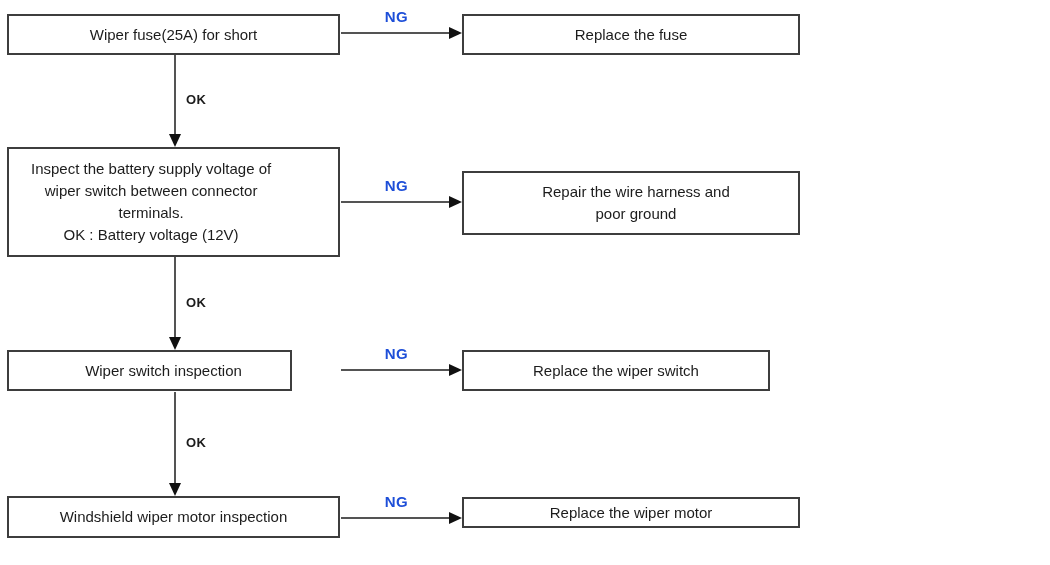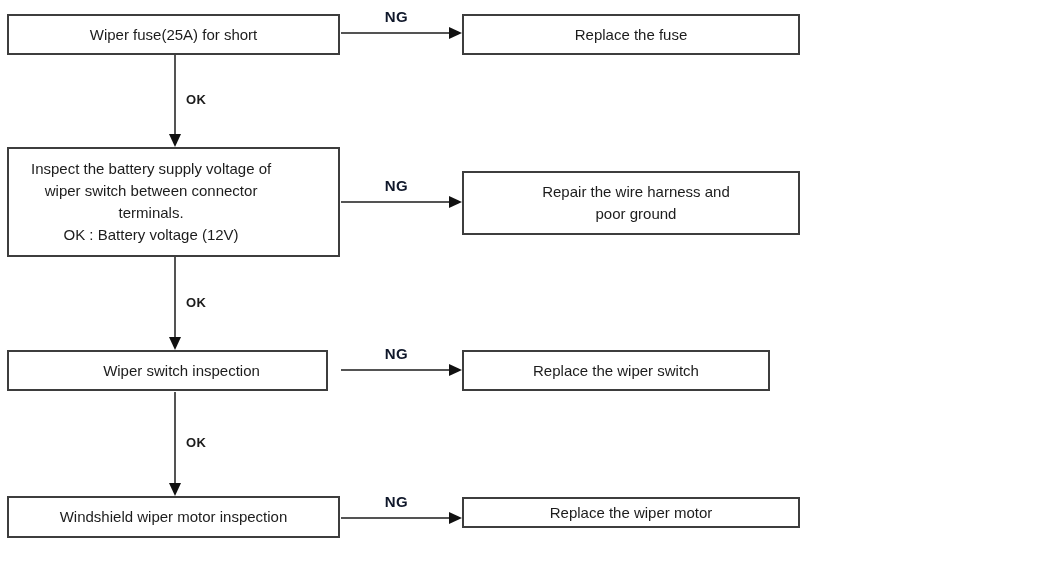--- a/index.html
+++ b/index.html
@@ -26,21 +26,21 @@
   }
   .box .txt { white-space: pre-line; }
   .box.left-align {
     justify-content: flex-start;
     text-align: center;
     padding: 8px 22px;
   }
   
   .b1 { left: 7px;   top: 14px;  width: 333px; height: 41px; }
   .b2 { left: 7px;   top: 147px; width: 333px; height: 110px; }
-  .b3 { left: 7px;   top: 350px; width: 321px; height: 41px; padding-left: 28px; }
+  .b3 { left: 7px;   top: 350px; width: 285px; height: 41px; padding-left: 28px; }
   .b4 { left: 7px;   top: 496px; width: 333px; height: 42px; }
   
   .a1 { left: 462px; top: 14px;  width: 338px; height: 41px; }
   .a2 { left: 462px; top: 171px; width: 338px; height: 64px; padding-left: 10px; }
   .a3 { left: 462px; top: 350px; width: 308px; height: 41px; }
   .a4 { left: 462px; top: 497px; width: 338px; height: 31px; justify-content: center; }
 
   
   .h-conn { position: absolute; left: 341px; width: 121px; height: 0; }
   .h1 { top: 33px; }
@@ -54,21 +54,21 @@
   .h-conn .head {
     position: absolute; right: 0; top: -6px;
     width: 0; height: 0;
     border-left: 13px solid #111111;
     border-top: 6px solid transparent;
     border-bottom: 6px solid transparent;
   }
   .h-conn .lbl {
     position: absolute; left: 0; right: 10px; top: -25px;
     text-align: center;
-    font-size: 15px; font-weight: bold; color: #0f172a;
+    font-size: 15px; font-weight: bold; color: #1d4ed8;
     letter-spacing: 0.5px;
   }
 
   
   .v-conn { position: absolute; left: 175px; width: 0; }
   .v1 { top: 55px;  height: 92px; }
   .v2 { top: 257px; height: 93px; }
   .v3 { top: 392px; height: 104px; }
   .v-conn .line {
     position: absolute; left: -1px; top: 0; bottom: 11px;

